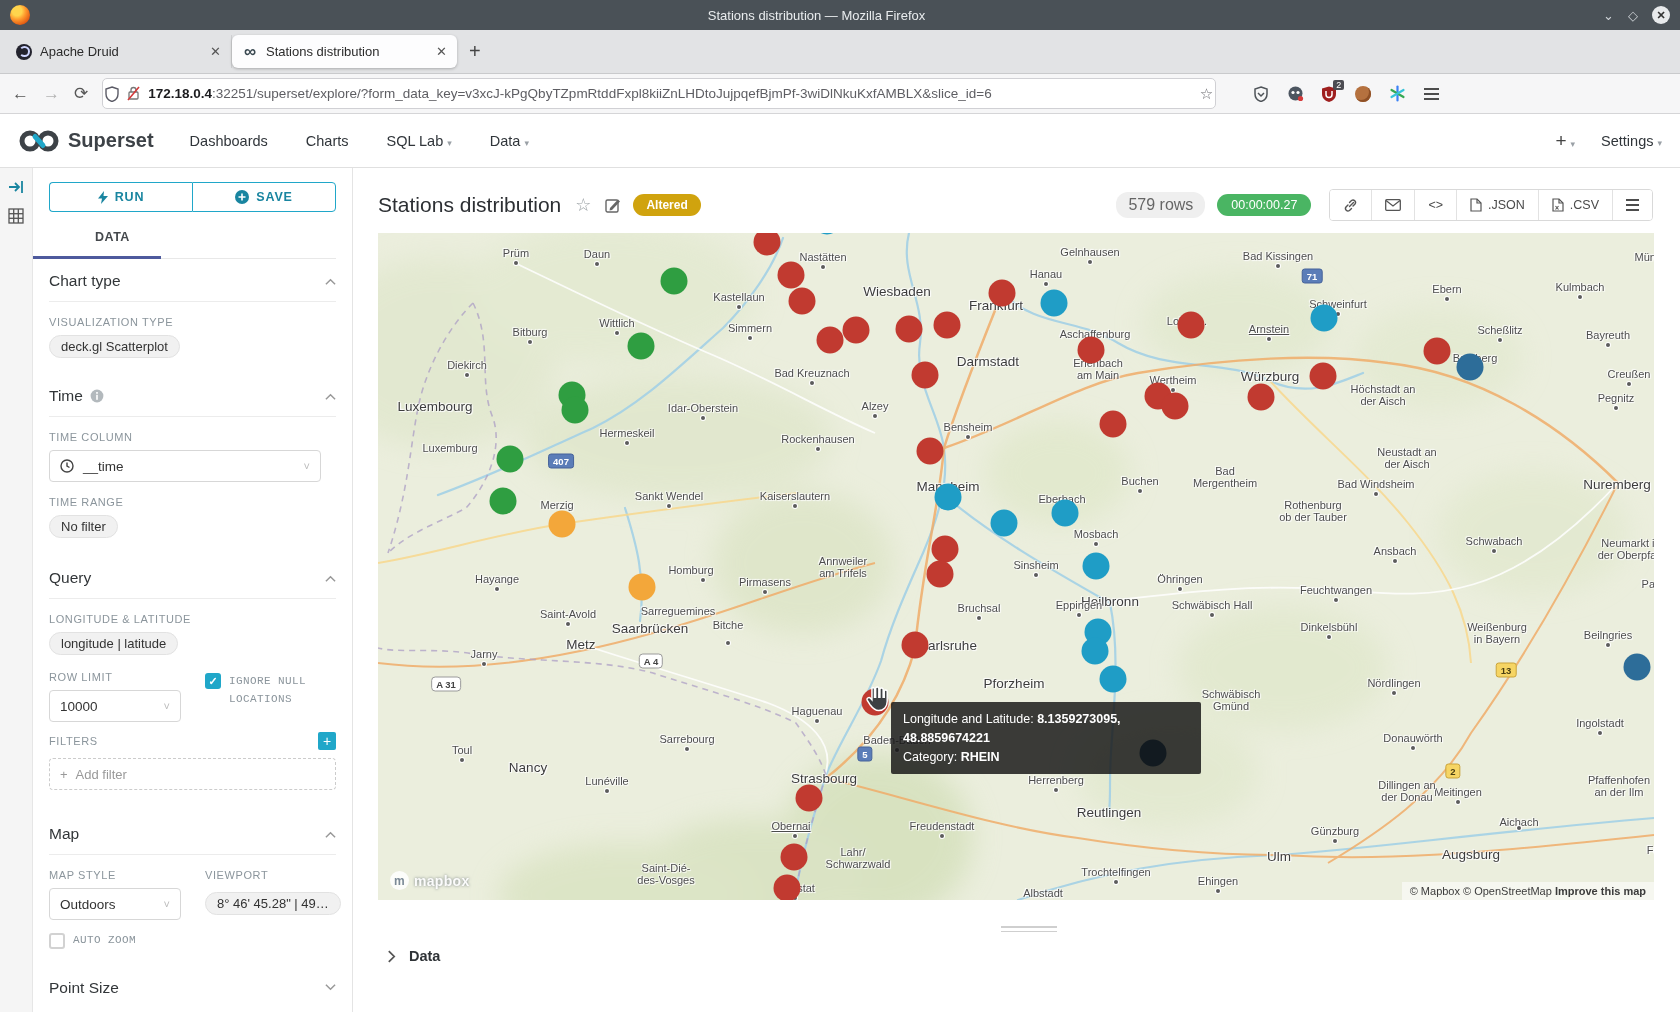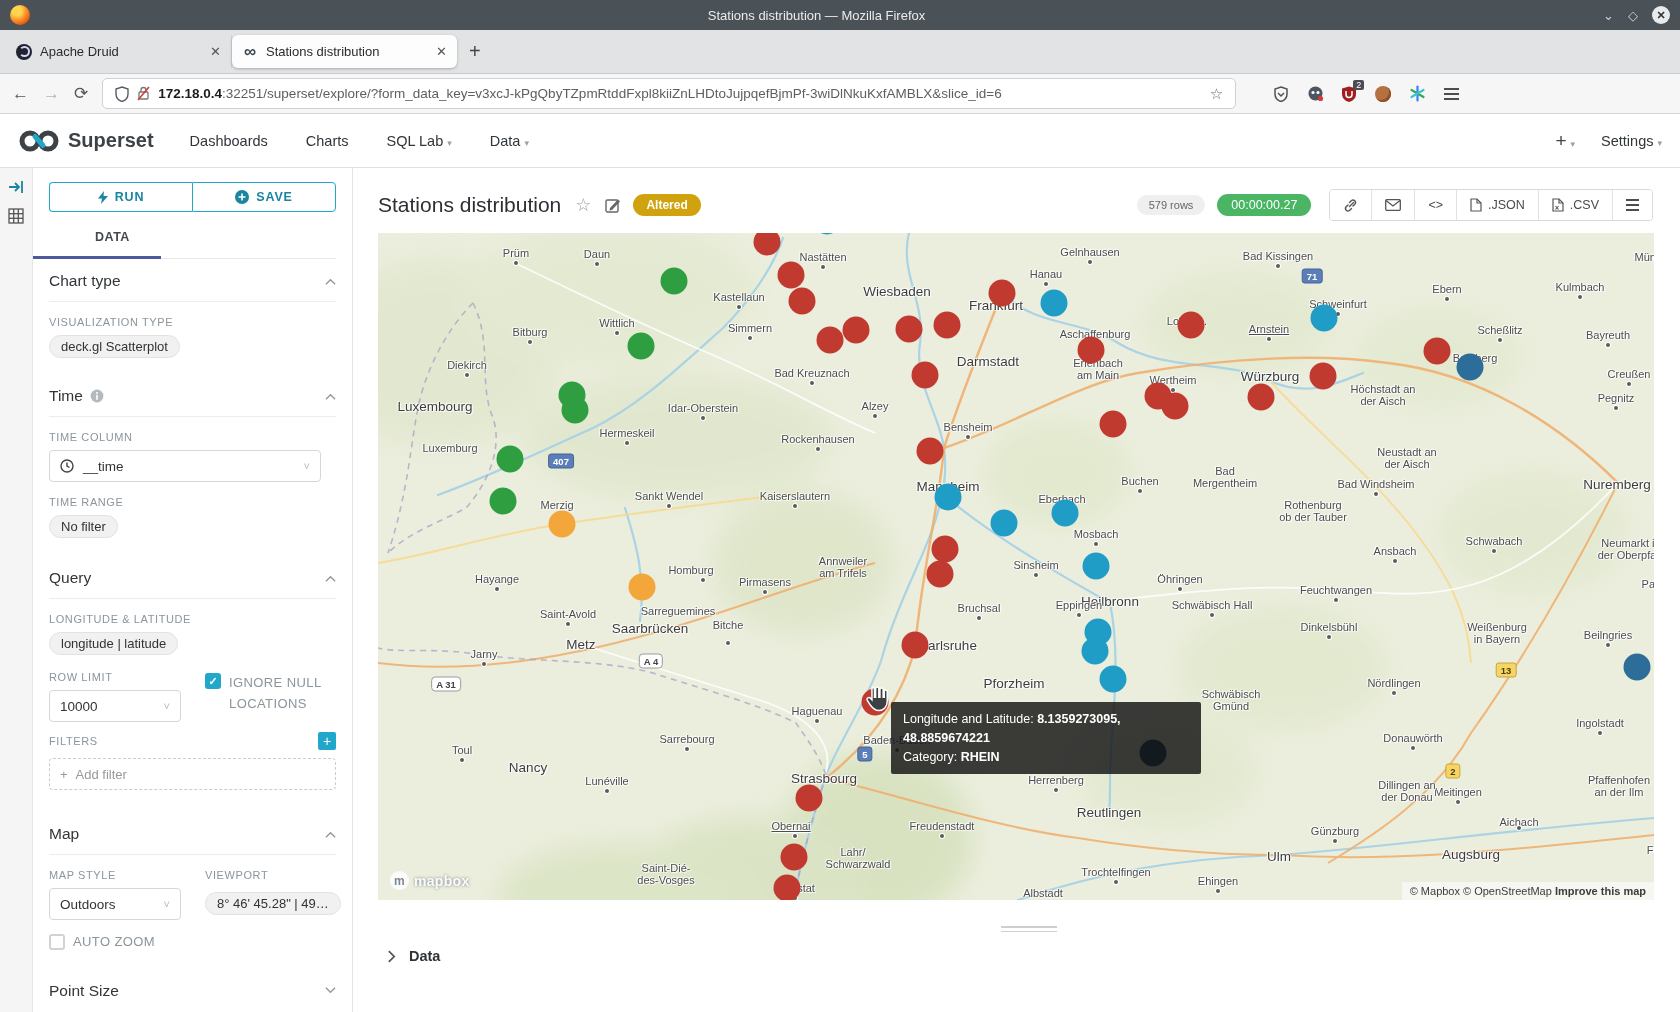--- a/index.html
+++ b/index.html
@@ -19,21 +19,21 @@
   .fav-druid{background:#23232e;border-radius:50%;}
   .fav-druid::after{content:"";width:7px;height:7px;border:2px solid #cfd6ff;border-left-color:transparent;border-radius:50%;display:block;}
   .fav-superset{font-size:17px;font-weight:bold;color:#3b4a52;line-height:1;}
   .tab-label{flex:1;white-space:nowrap;overflow:hidden;}
   .tab-close{color:#555;font-size:13px;}
   .newtab{margin-left:12px;font-size:20px;color:#444;}
   
   .urlbar{height:39px;background:#f6f6f7;border-bottom:1px solid #d5d5d7;display:flex;align-items:center;padding:0 12px;gap:14px;}
   .nav-arrow{font-size:17px;color:#565656;}
   .nav-arrow.fwd{color:#b3b3b3;}
-  .url-field{flex:none;width:1108px;height:29px;background:#fff;border:1px solid #d0d0d4;border-radius:5px;display:flex;align-items:center;padding:0 12px;gap:8px;justify-content:space-between;}
+  .url-field{flex:none;width:1108px;height:29px;background:#fff;border:1px solid #d0d0d4;border-radius:5px;display:flex;align-items:center;padding:0 2px;gap:8px;justify-content:space-between;}
   .url-text{flex:1;font-size:13.5px;white-space:nowrap;overflow:hidden;color:#5e5e63;}
   .url-text b{color:#1c1c1f;font-weight:bold;}
   .url-star{color:#6b6b70;font-size:15px;}
   .ext-icons{display:flex;align-items:center;gap:16px;margin-left:22px;}
   .ext{position:relative;width:18px;height:18px;display:flex;align-items:center;justify-content:center;}
   .ext-badge{position:absolute;top:-5px;right:-6px;background:#4c4c52;color:#fff;font-size:9px;padding:0 3px;border-radius:2px;}
   .cookie{width:16px;height:16px;border-radius:50%;background:#b5713f;box-shadow:inset -2px -2px 0 #8f5026;}
   .burger{display:flex;flex-direction:column;gap:3px;}
   .burger i{width:15px;height:2px;background:#4d4d4d;}
   
@@ -63,32 +63,32 @@
   .flabel{font-size:11px;color:#8b959c;letter-spacing:.6px;margin:14px 0 7px 0;}
   .pill{display:inline-block;background:#f1f1f1;border:1px solid #e2e2e2;border-radius:12px;padding:3px 11px;font-size:13px;color:#333;}
   .select{height:32px;border:1px solid #d7d7d7;border-radius:4px;display:flex;align-items:center;padding:0 10px;gap:9px;font-size:13.5px;color:#333;background:#fff;box-sizing:border-box;}
   .select .dd{margin-left:auto;color:#bbb;font-size:11px;}
   .two-col{display:flex;gap:24px;}
   .col{width:132px;flex:none;}
   .checkrow{display:flex;align-items:flex-start;gap:8px;}
   .cb{width:16px;height:16px;border-radius:3px;flex:none;box-sizing:border-box;}
   .cb.on{background:var(--accent);color:#fff;font-size:11px;display:flex;align-items:center;justify-content:center;font-weight:bold;}
   .cb.off{border:2px solid #d2d2d2;background:#fff;}
-  .cb-label{font-size:13px;color:#8b959c;letter-spacing:.4px;line-height:1.6;}
+  .cb-label{font-size:11px;color:#8b959c;letter-spacing:.4px;line-height:1.6;font-family:Liberation Mono, monospace;}
   .filters-head{display:flex;align-items:center;justify-content:space-between;}
   .addbtn{width:18px;height:18px;background:var(--accent);border-radius:2px;color:#fff;font-size:14px;display:flex;align-items:center;justify-content:center;}
   .add-filter{margin-top:8px;height:30px;border:1.5px dashed #ccc;border-radius:4px;display:flex;align-items:center;padding:0 10px;gap:8px;color:#999;font-size:13px;}
   
   .main{flex:1;position:relative;padding:14px 0 0 25px;box-sizing:border-box;}
   .chart-header{height:46px;display:flex;align-items:center;padding-right:27px;}
   .chart-title{font-size:21px;color:#2c2f33;}
   .hicon{margin-left:14px;color:#9aa0a4;font-size:18px;}
   .altered{margin-left:12px;background:var(--gold);color:#fff;font-size:12px;font-weight:bold;padding:4px 13px;border-radius:12px;}
   .meta{margin-left:auto;display:flex;align-items:center;gap:12px;}
-  .rows-pill{background:#efefef;color:#666;font-size:11px;padding:4px 12px;border-radius:12px;}
+  .rows-pill{background:#efefef;color:#666;font-size:16px;padding:4px 12px;border-radius:12px;}
   .timer-pill{background:var(--green);color:#fff;font-size:12.5px;padding:4px 14px;border-radius:12px;}
   .btn-group{display:flex;border:1px solid #d9d9d9;border-radius:4px;overflow:hidden;margin-left:6px;}
   .gbtn{height:30px;display:flex;align-items:center;justify-content:center;padding:0 13px;border-left:1px solid #e2e2e2;font-size:12.5px;color:#4a4a4a;gap:6px;background:#fff;}
   .gbtn:first-child{border-left:none;}
   
   .map{position:relative;width:1276px;height:667px;background:#ebeedd;overflow:hidden;margin-top:5px;}
   .map svg.decor{position:absolute;left:0;top:0;}
   .city{position:absolute;transform:translate(-50%,-50%);white-space:nowrap;font-size:11px;color:#4c4c4c;
         text-shadow:0 0 2px #fff,0 0 2px #fff,1px 1px 1px #fff,-1px -1px 1px #fff;z-index:2;}
   .city.big{font-size:13.5px;color:#3c3c3c;}

